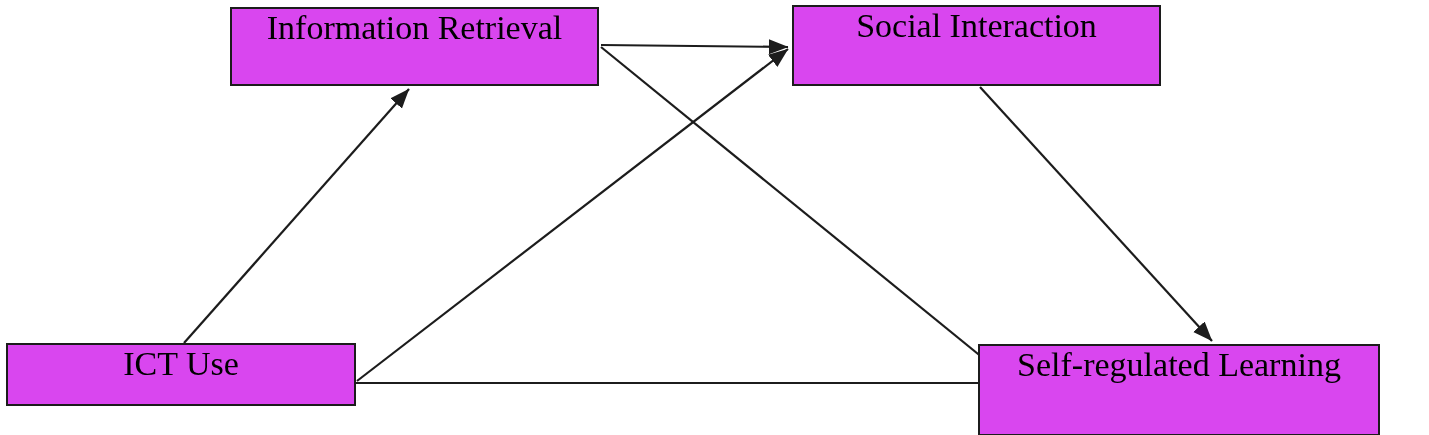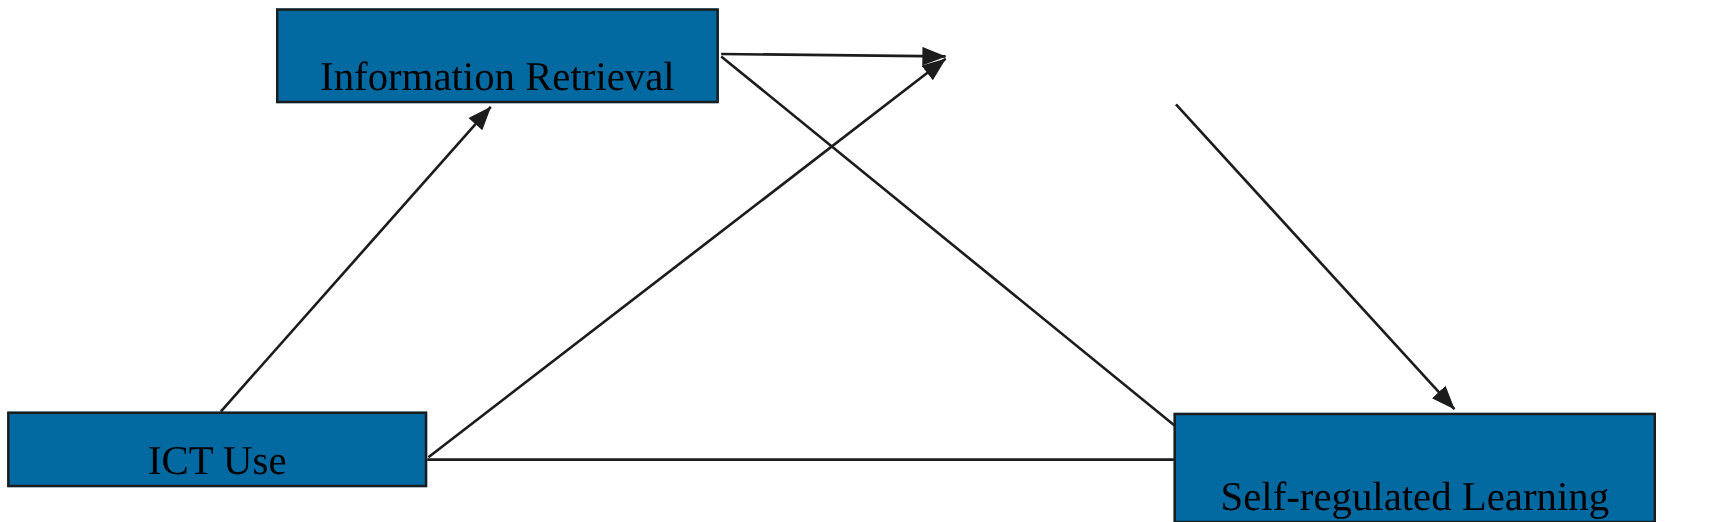--- a/index.html
+++ b/index.html
@@ -19,23 +19,23 @@
     position: absolute;
     left: 0;
     top: 0;
     width: 1429px;
     height: 435px;
   }
   .node {
     position: absolute;
     box-sizing: border-box;
     border: 2.5px solid #1c1c1c;
-    background: #0369a1;
+    background: #d946ef;
     display: flex;
-    align-items: flex-end;
+    align-items: flex-start;
     justify-content: center;
     font-size: 34px;
     color: #000000;
     white-space: nowrap;
     font-family: Liberation Serif, serif;
   }
   .node-information-retrieval { left: 230px; top: 7px;   width: 369px; height: 79px; }
   .node-social-interaction    { left: 792px; top: 5px;   width: 369px; height: 81px; }
   .node-ict-use               { left: 6px;   top: 343px; width: 350px; height: 63px; }
   .node-self-regulated        { left: 978px;top: 344px; width: 402px; height: 92px; }
@@ -62,20 +62,23 @@
 
     <line x1="601" y1="47" x2="1010" y2="380" stroke="#1c1c1c" stroke-width="2.2" marker-end="url(#arrowhead)"></line>
 
     <line x1="980" y1="87" x2="1212" y2="341" stroke="#1c1c1c" stroke-width="2.2" marker-end="url(#arrowhead)"></line>
   </svg>
 
   <div class="node node-information-retrieval">
     <span>Information Retrieval</span>
   </div>
 
+  <div class="node node-social-interaction">
+    <span>Social Interaction</span>
+  </div>
 
   <div class="node node-ict-use">
     <span>ICT Use</span>
   </div>
 
   <div class="node node-self-regulated">
     <span>Self-regulated Learning</span>
   </div>
 
 </div>

